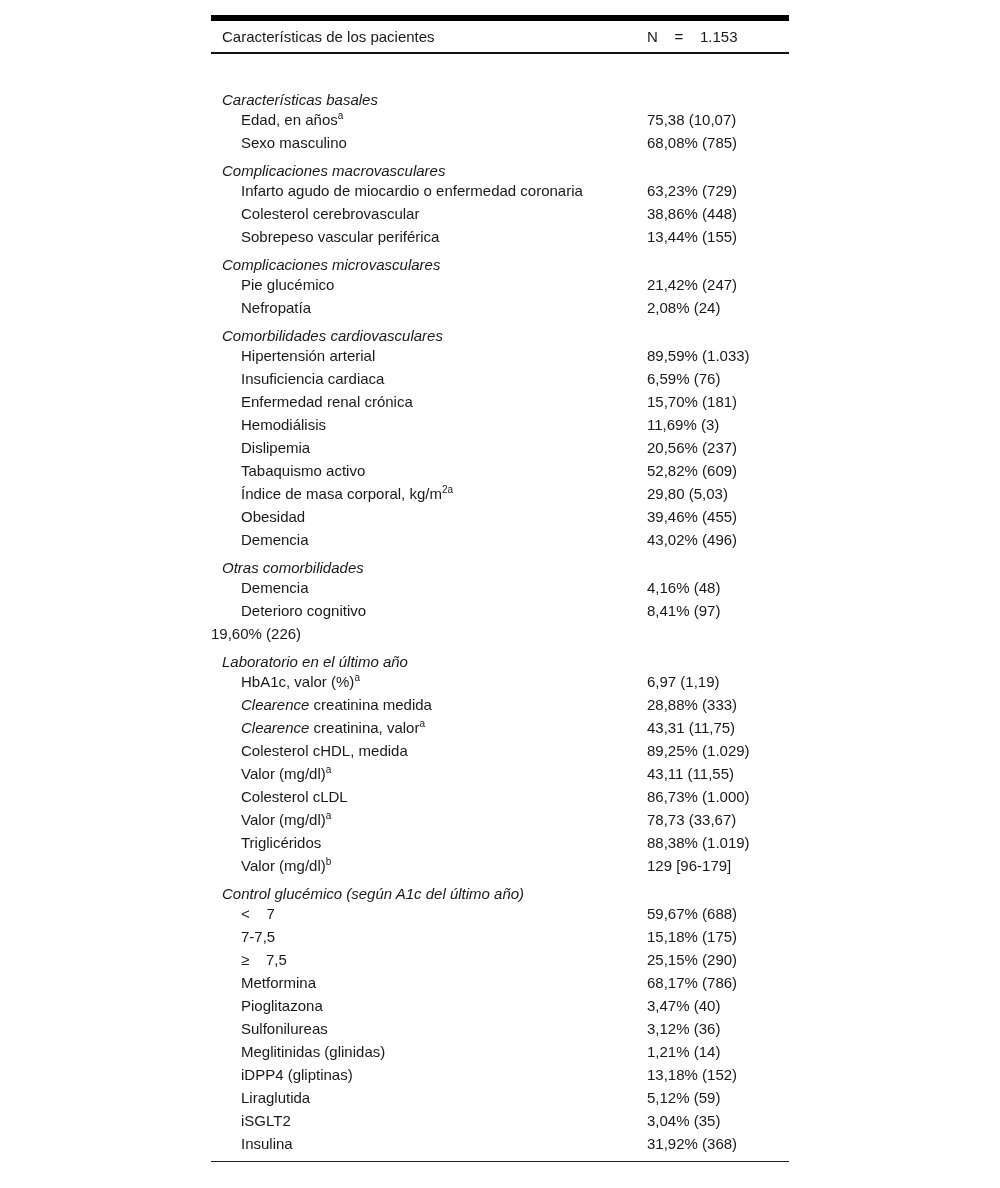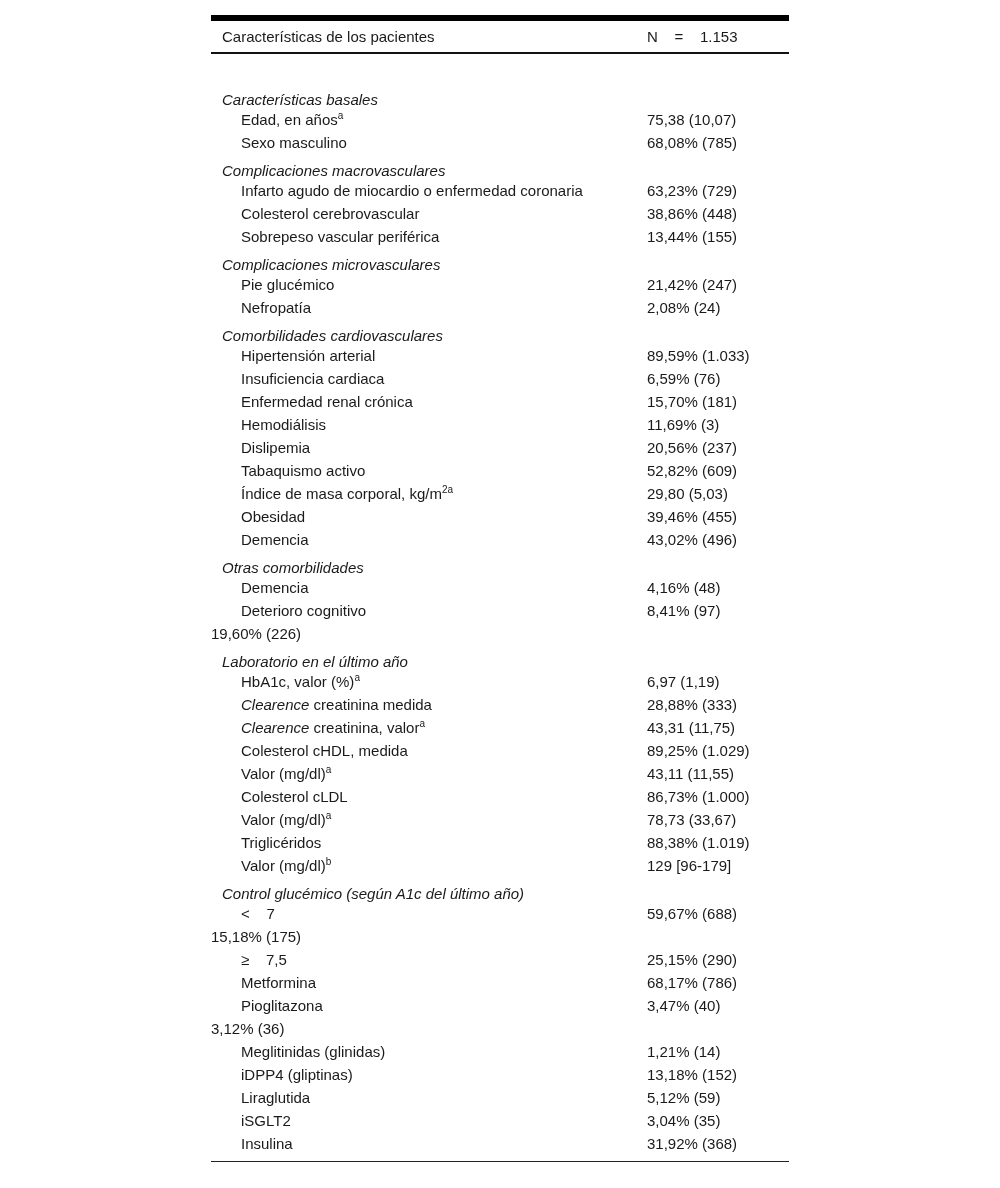--- a/index.html
+++ b/index.html
@@ -143,35 +143,37 @@
       <div class="row">
         <span class="lbl"><span class="gl">Valor (mg/dl)</span><sup>b</sup></span>
         <span class="val">129 [96-179]</span>
       </div>
       <div class="sec">Control glucémico (según A1c del último año)</div>
       <div class="row">
         <span class="lbl"><span class="gl">&lt;    7</span></span>
         <span class="val">59,67% (688)</span>
       </div>
       <div class="row">
+        <span class="lbl"><span class="gl">7-7,5</span></span>
         <span class="val">15,18% (175)</span>
       </div>
       <div class="row">
         <span class="lbl"><span class="gl">≥    7,5</span></span>
         <span class="val">25,15% (290)</span>
       </div>
       <div class="row">
         <span class="lbl"><span class="gl">Metformina</span></span>
         <span class="val">68,17% (786)</span>
       </div>
       <div class="row">
         <span class="lbl"><span class="gl">Pioglitazona</span></span>
         <span class="val">3,47% (40)</span>
       </div>
       <div class="row">
+        <span class="lbl"><span class="gl">Sulfonilureas</span></span>
         <span class="val">3,12% (36)</span>
       </div>
       <div class="row">
         <span class="lbl"><span class="gl">Meglitinidas (glinidas)</span></span>
         <span class="val">1,21% (14)</span>
       </div>
       <div class="row">
         <span class="lbl"><span class="gl">iDPP4 (gliptinas)</span></span>
         <span class="val">13,18% (152)</span>
       </div>

